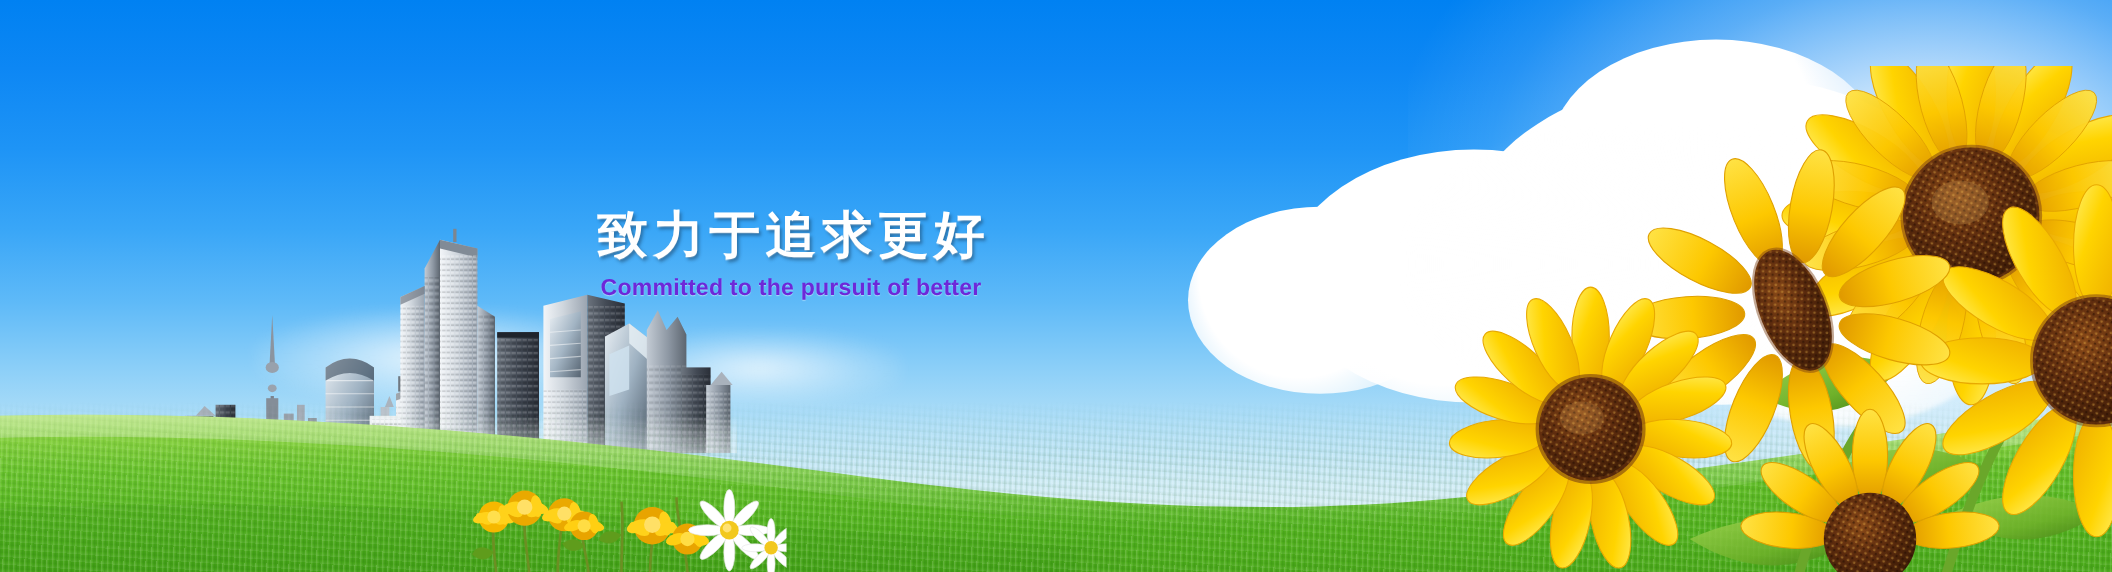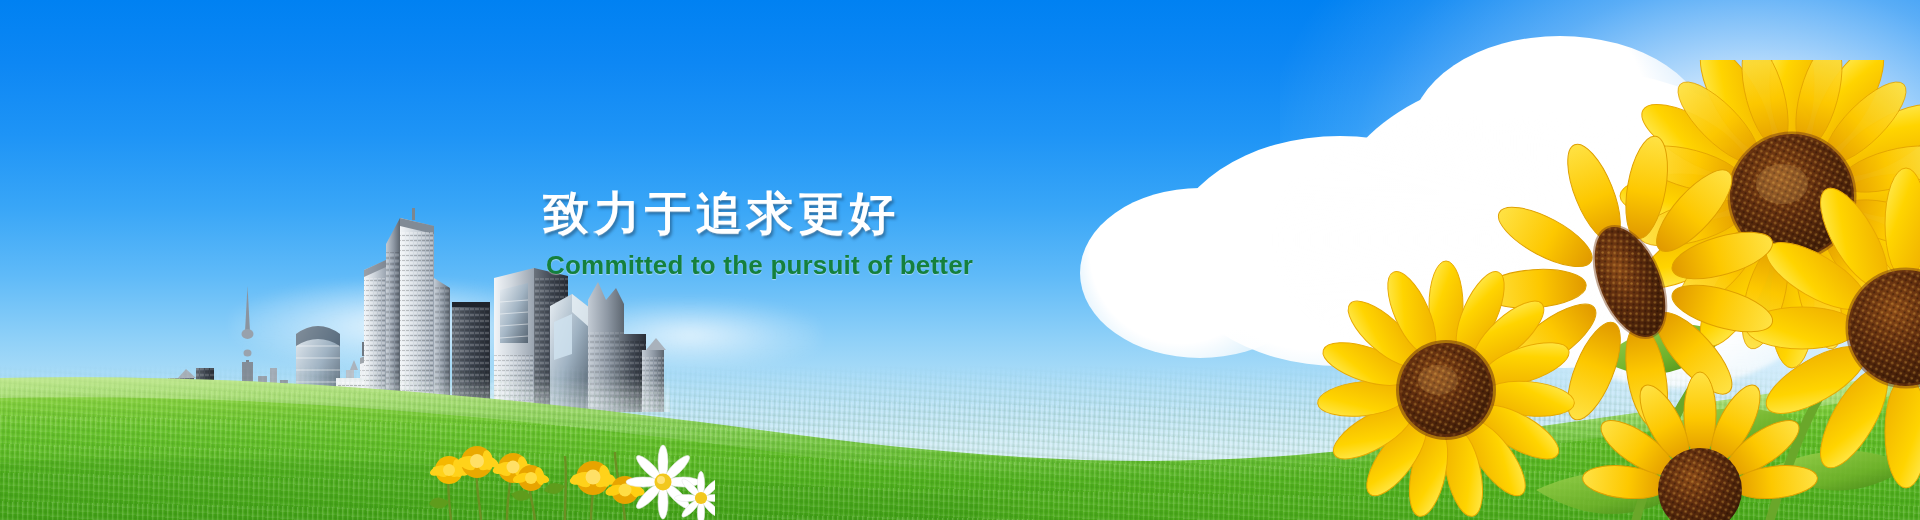--- a/index.html
+++ b/index.html
@@ -100,24 +100,24 @@
     font-weight:bold;
     letter-spacing:5px;
     color:#ffffff;
     line-height:1.18;
     text-shadow:2px 3px 3px rgba(20,50,80,.45), 0 1px 0 rgba(255,255,255,.4);
     white-space:nowrap;
   }
   .subline{
     margin:10px 0 0 3px;
     font-family:"Liberation Sans","DejaVu Sans",sans-serif;
-    font-size:26px;
+    font-size:21px;
     font-weight:bold;
     letter-spacing:.2px;
-    color:#15803d;
+    color:#6d28d9;
     text-shadow:0 1px 1px rgba(255,255,255,.45);
     white-space:nowrap;
   }
 </style>
 </head>
 <body>
 
 <div id="banner">
 
   <div class="sky"></div>

